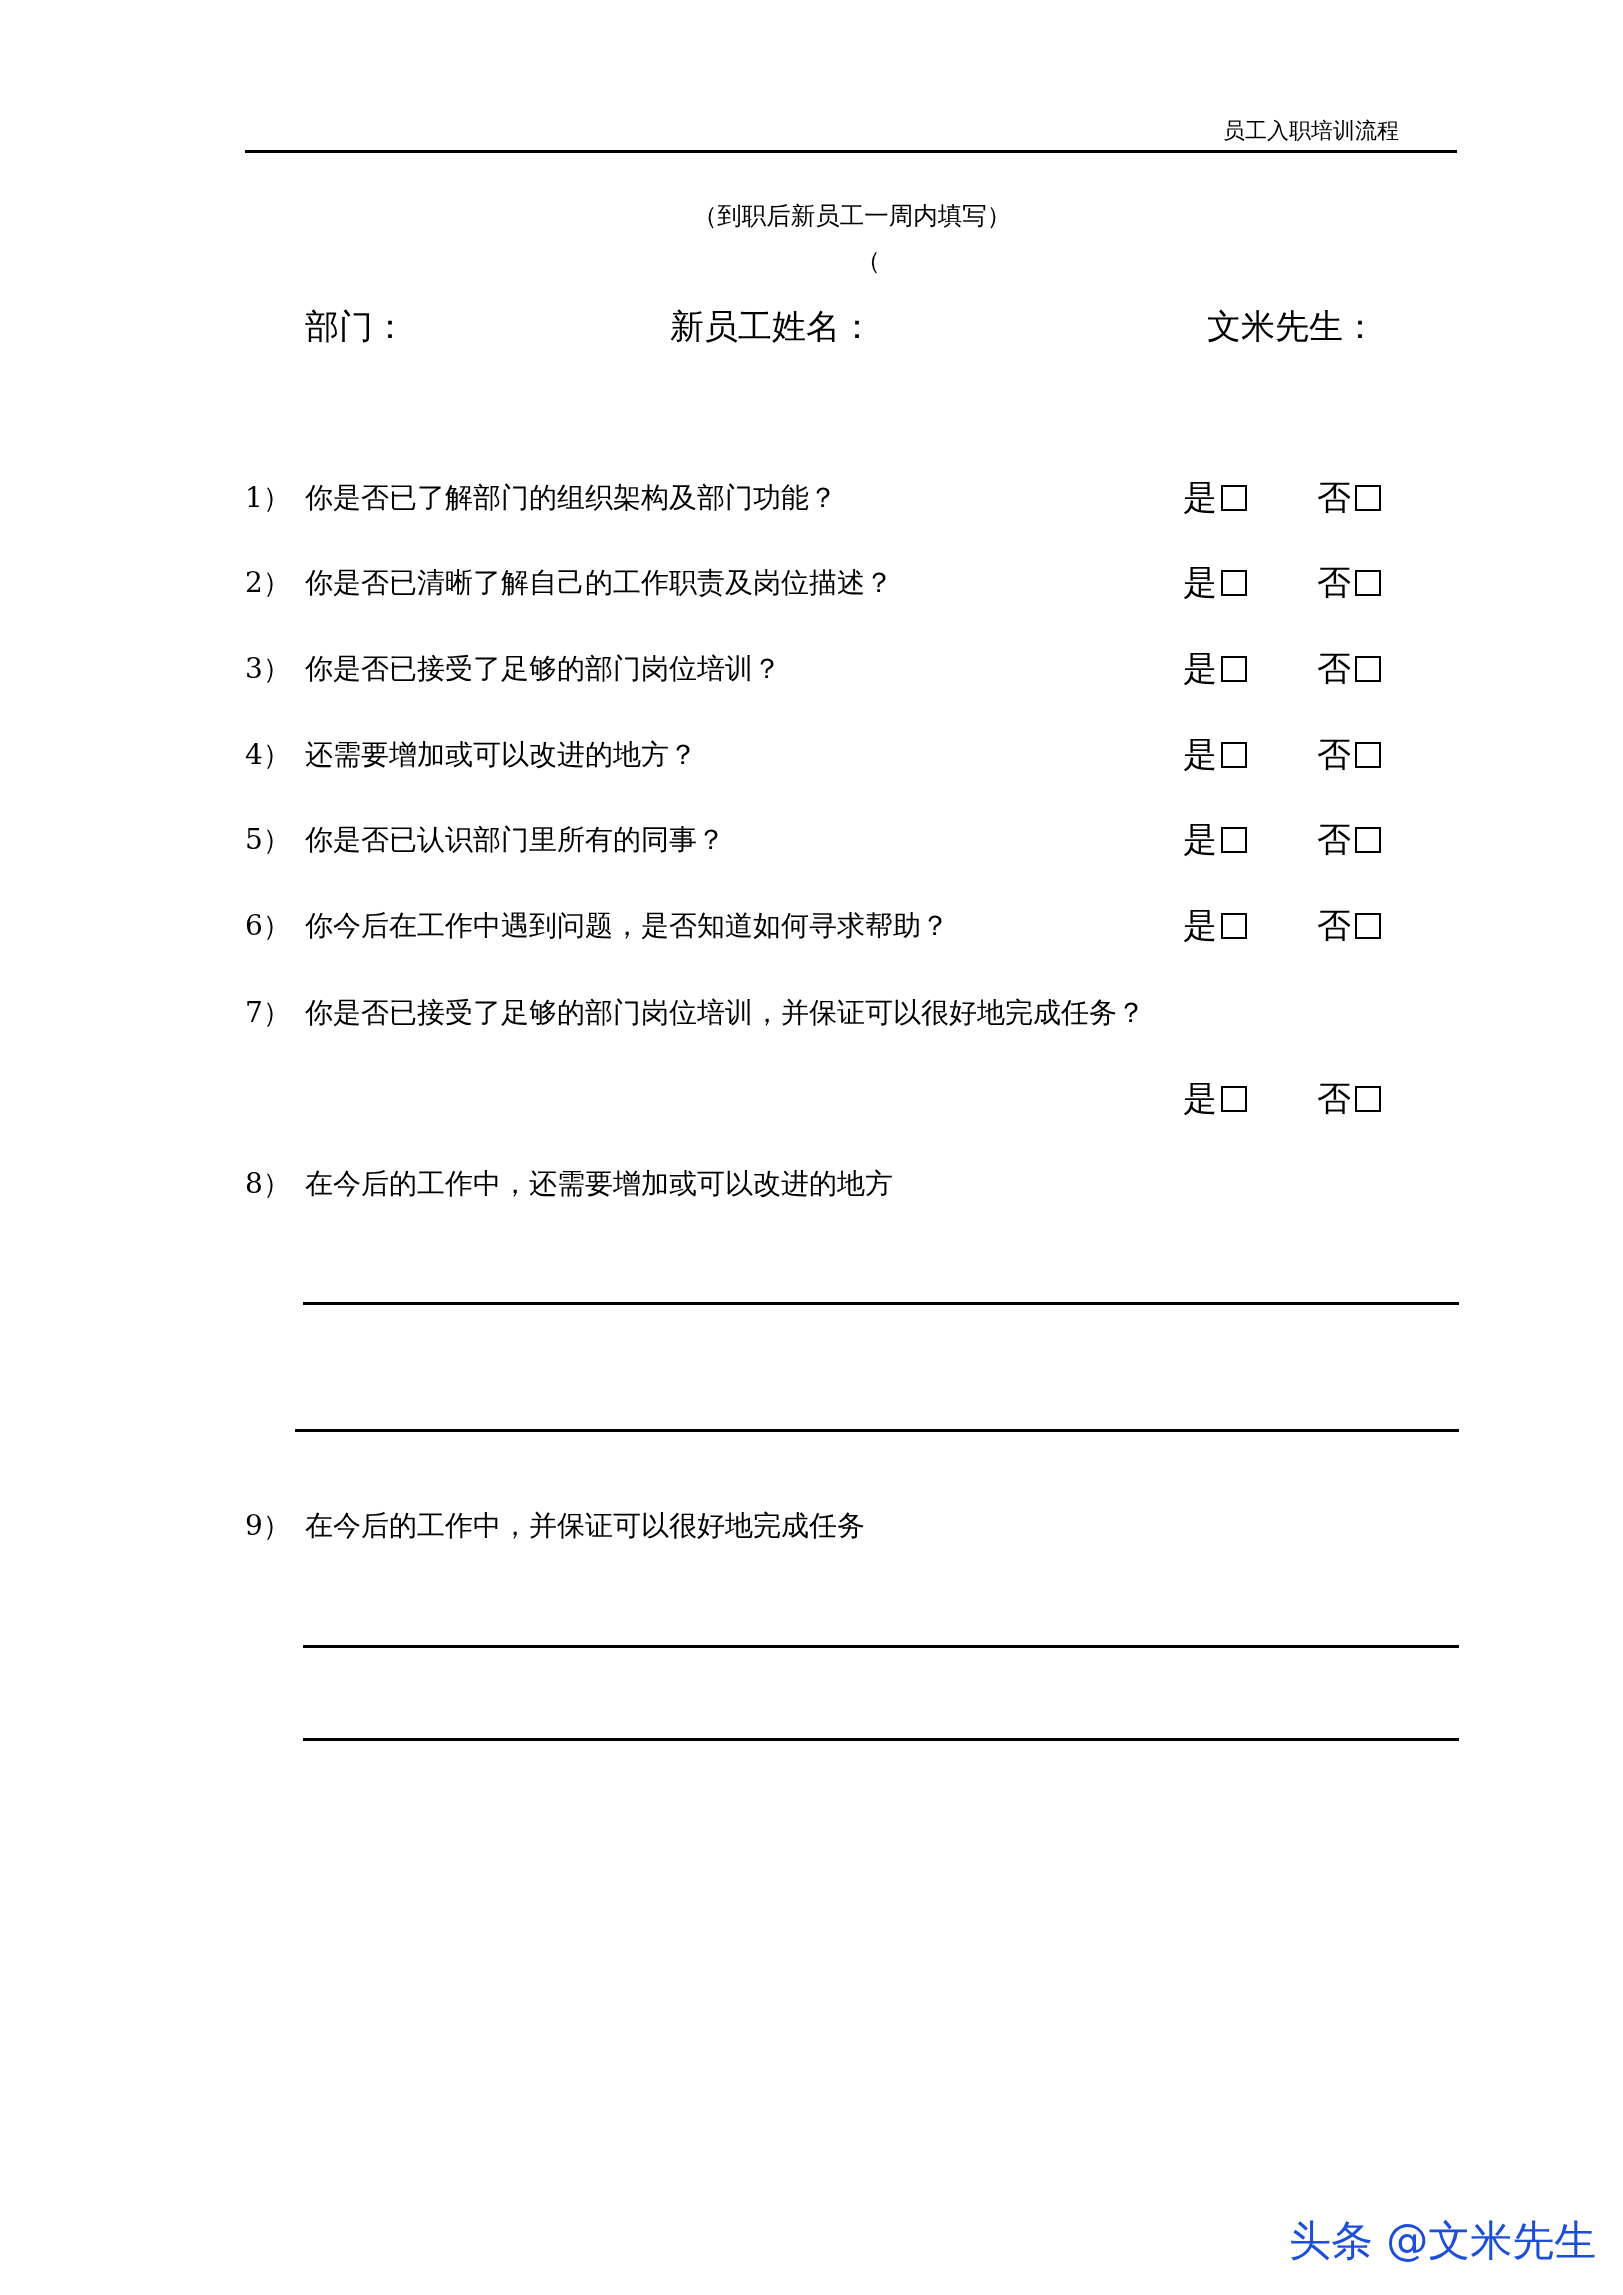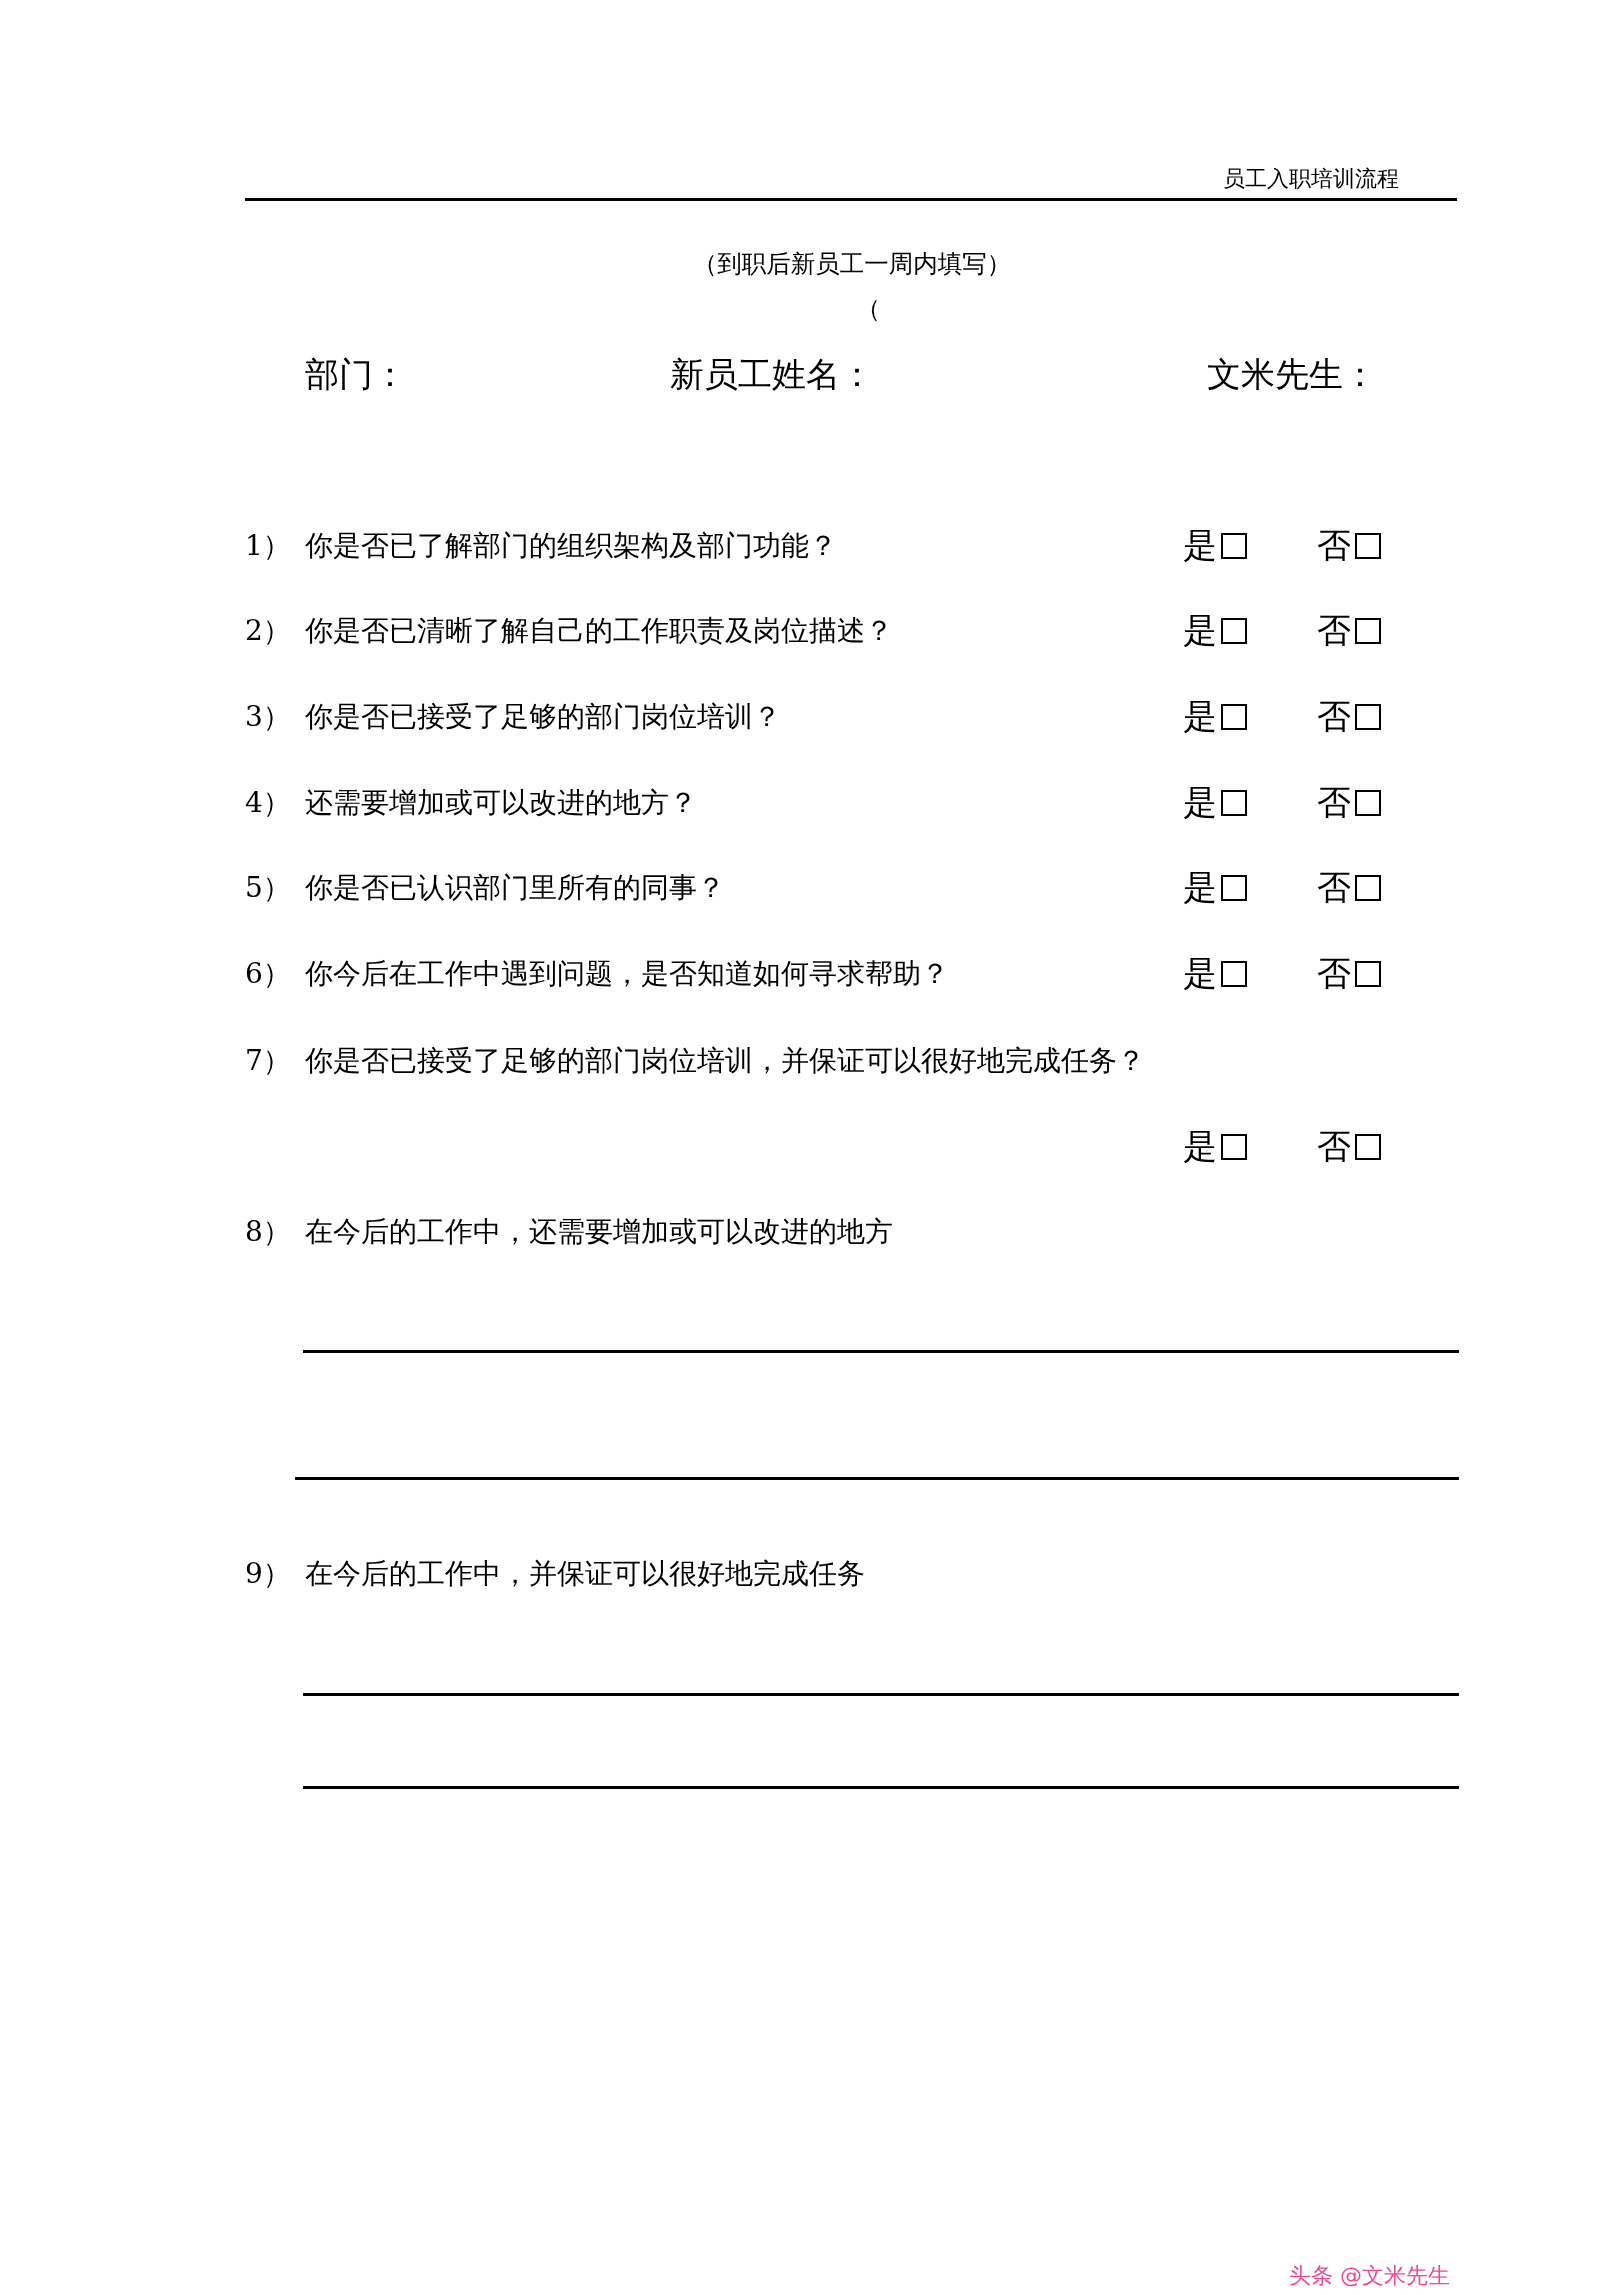--- a/index.html
+++ b/index.html
@@ -1,32 +1,32 @@
 <!DOCTYPE html>
 <html style="font-size:11px"><head>
 <meta charset="utf-8">
 <style>
   html, body { margin: 0; padding: 0; }
   body {
     width: 1623px; height: 2295px; background: #ffffff; position: relative; overflow: hidden;
     font-family: "DejaVu Serif", "Liberation Serif", serif; color: #000;
   }
-  .abs { position: absolute; white-space: nowrap; margin-top: 48px; }
+  .abs { position: absolute; white-space: nowrap; }
   .header-text { right: 224px; top: 116px; font-size: 22px; }
   .header-rule { left: 245px; top: 150px; width: 1212px; height: 2.7px; background: #000; }
   .subtitle { left: 0; width: 1704px; text-align: center; top: 199px; font-size: 24.5px; }
   .stray { left: 856px; top: 244px; font-size: 24.5px; }
   .label { top: 304px; font-size: 34px; text-align: right; }
   .q { left: 245px; font-size: 28px; line-height: 41px; }
   .q .num { display: inline-block; width: 60px; }
   .ans { font-size: 34px; line-height: 41px; }
   .ans .opt { display: inline-flex; align-items: center; }
   .box { display: inline-block; width: 26px; height: 26px; border: 2px solid #000; margin-left: 4.1px; box-sizing: border-box; }
   .rule { height: 2.7px; background: #000; }
-  .watermark { left: 1289px; top: 2213px; font-family: "DejaVu Sans", sans-serif; font-size: 22px; color: #ec4899; }
+  .watermark { left: 1289px; top: 2213px; font-family: "DejaVu Sans", sans-serif; font-size: 42px; color: #1d4ed8; }
 </style>
 </head>
 <body>
 
 <div class="abs header-text">员工入职培训流程</div>
 <div class="abs header-rule"></div>
 
 <div class="abs subtitle">（到职后新员工一周内填写）</div>
 <div class="abs stray">（</div>
 

